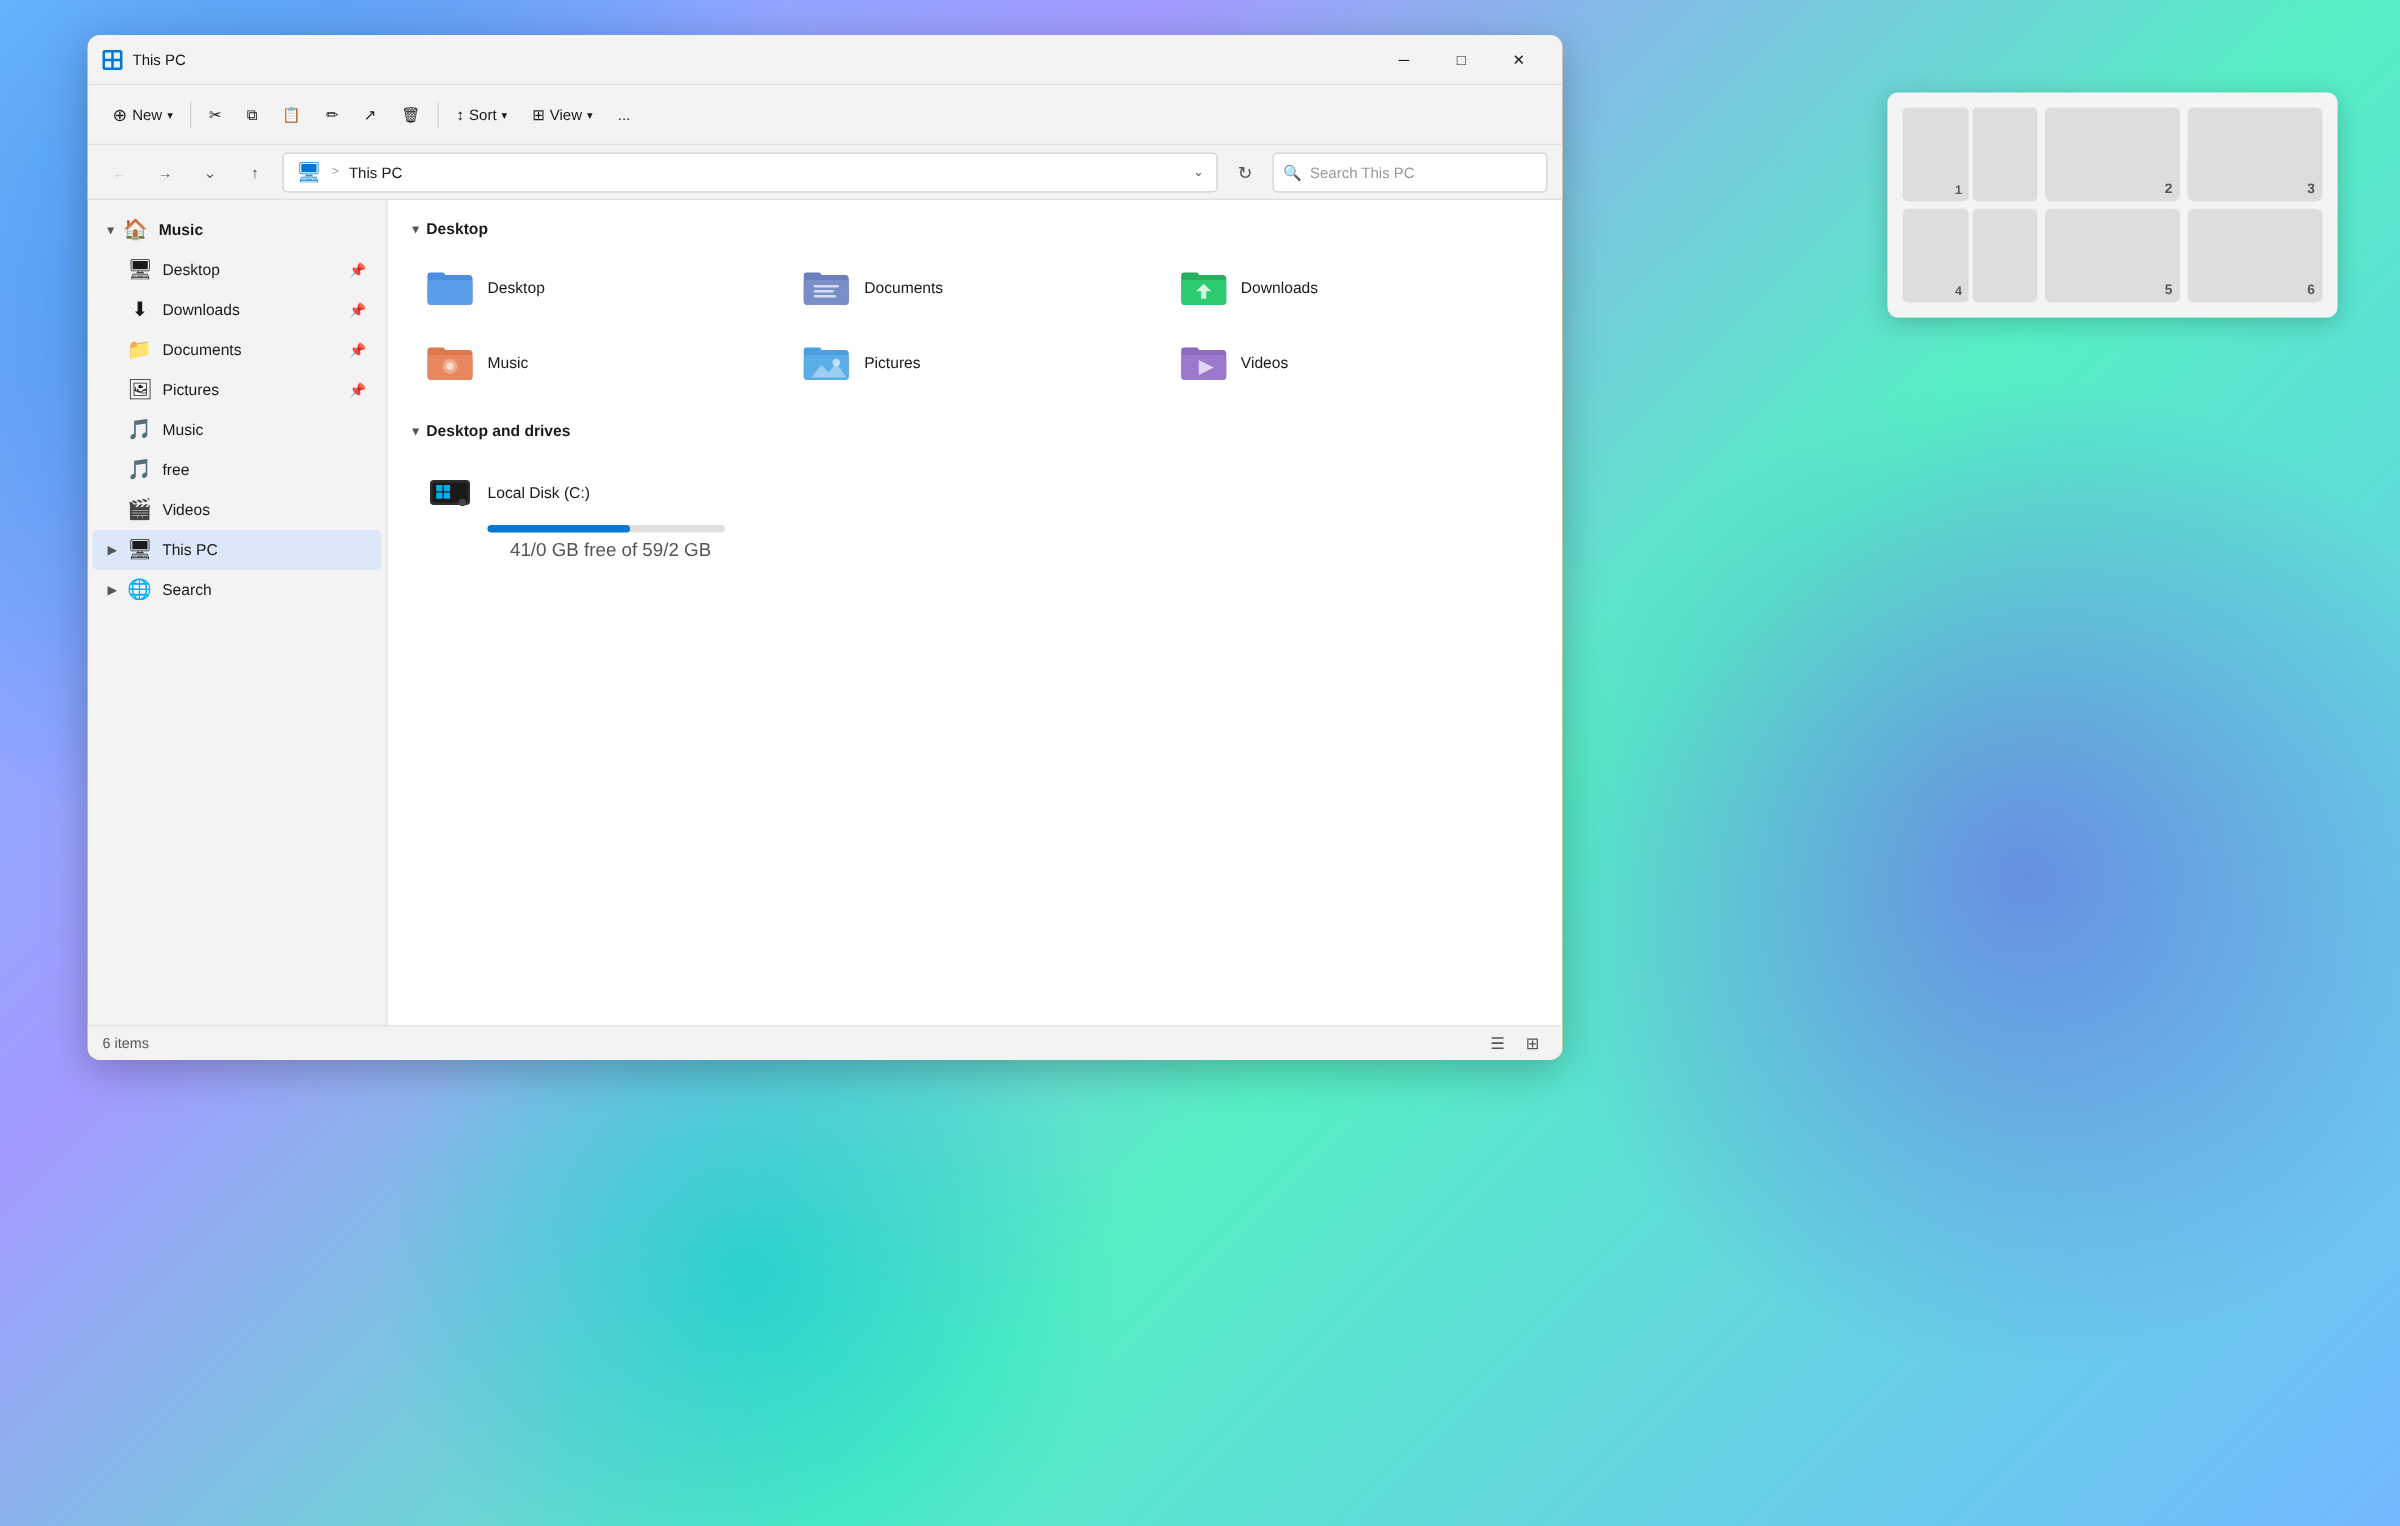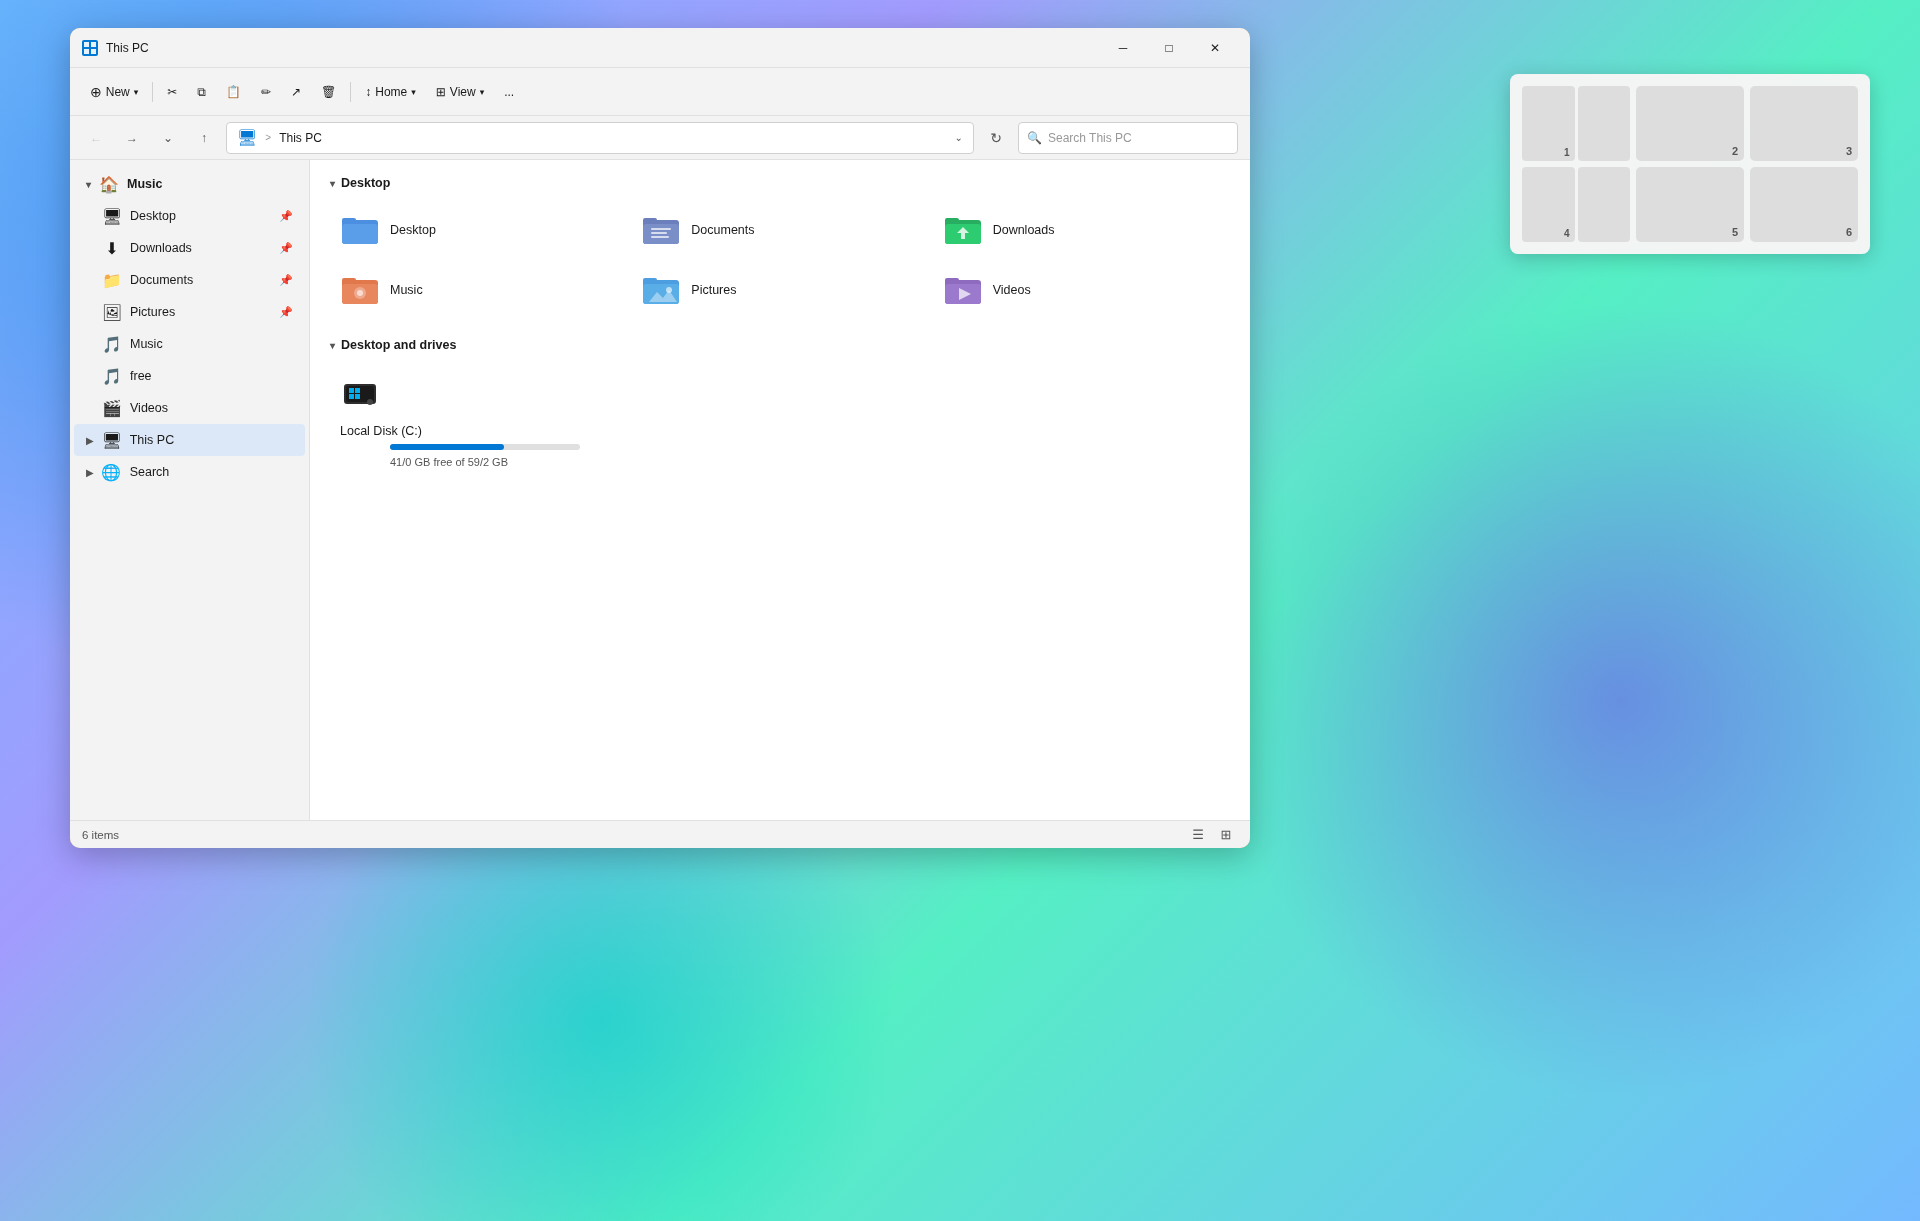--- a/index.html
+++ b/index.html
@@ -241,21 +241,21 @@
       flex-wrap: wrap;
     }
     .device-item {
       width: 260px;
       padding: 10px;
       border-radius: 6px;
       cursor: pointer;
       display: flex; flex-direction: column; gap: 6px;
     }
     .device-header {
-      display: flex; gap: 10px; flex-direction: column;
+      display: flex; align-items: center; gap: 10px;
     }
     .device-icon-wrap { width: 40px; height: 40px; flex-shrink: 0; }
     .device-name { font-size: 12.5px; color: #1a1a1a; }
     .storage-bar-bg {
       height: 6px; background: #e0e0e0; border-radius: 3px;
       margin-left: 50px;
     }
     .storage-bar-fill {
       height: 6px; background: #0078d4; border-radius: 3px;
     }
@@ -364,21 +364,21 @@
     </button>
     <button class="toolbar-btn">
       <span>↗</span>
     </button>
     <button class="toolbar-btn">
       <span>🗑</span>
     </button>
     <div class="toolbar-separator"></div>
     <button class="toolbar-btn">
       <span>↕</span>
-      <span>Home</span>
+      <span>Sort</span>
       <span style="font-size:9px">▾</span>
     </button>
     <button class="toolbar-btn">
       <span>⊞</span>
       <span>View</span>
       <span style="font-size:9px">▾</span>
     </button>
     <button class="toolbar-btn">
       <span>...</span>
     </button>
@@ -570,21 +570,21 @@
                 <circle cx="30" cy="28" r="3" fill="#444"></circle>
               </svg>
             </div>
             <div>
               <div class="device-name">Local Disk (C:)</div>
             </div>
           </div>
           <div class="storage-bar-bg">
             <div class="storage-bar-fill" style="width:60%"></div>
           </div>
-          <div style="margin-left:50px; font-size:11px; color:#555;">41/0 GB free of 59/2 GB</div>
+          <div style="margin-left:68px; font-size:15px; color:#555;">41/0 GB free of 59/2 GB</div>
         </div>
 
       </div>
 
     </div>
   </div>
 
   <div class="status-bar">
     <span>6 items</span>
     <div class="status-bar-right">

